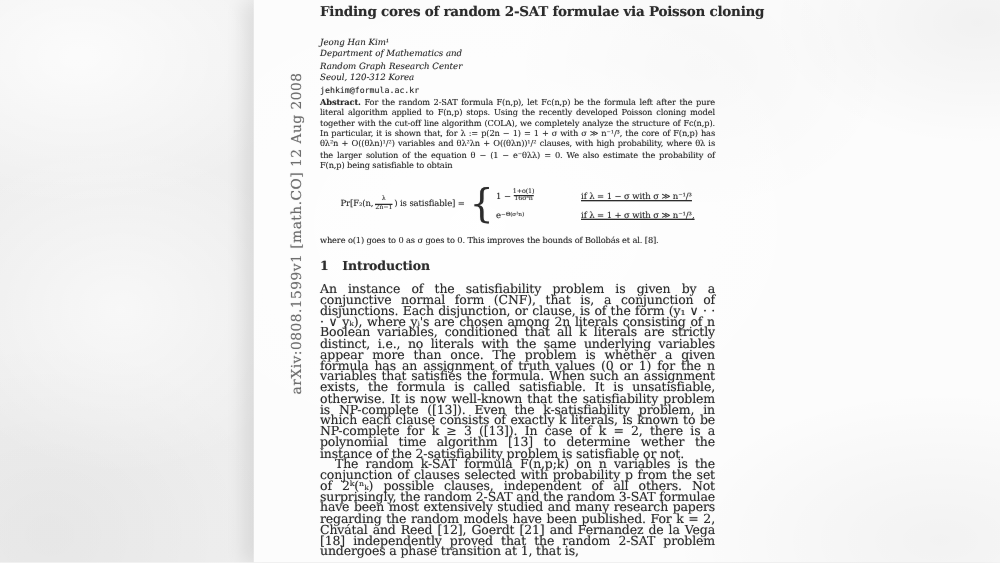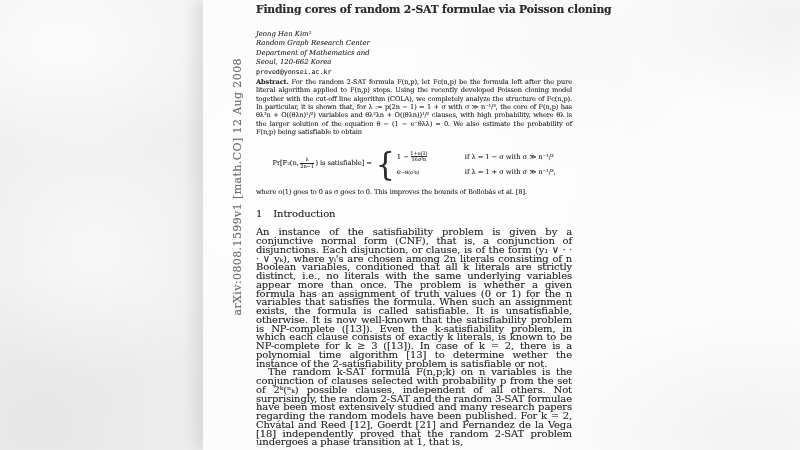--- a/index.html
+++ b/index.html
@@ -51,24 +51,24 @@
   .eq{display:flex;justify-content:center;align-items:center;font-size:6.8px;letter-spacing:-.1px;}
   .eq1{margin-top:6px;height:42px;}
   .frac{display:inline-flex;flex-direction:column;align-items:center;vertical-align:-4px;
         font-size:5.1px;line-height:1.15;margin:0 1px;}
   .frac .den{border-top:.6px solid #2c2c2c;padding:0 .5px;}
   .frac .num{padding:0 .5px;}
   .brace{font-size:30px;font-weight:200;margin:0 2px 0 4px;transform:scaleY(1.05);color:#2c2c2c;}
   .cases{display:flex;flex-direction:column;gap:5px;}
   .cases .crow{display:flex;align-items:center;}
   .cases .cval{min-width:44px;display:flex;align-items:center;}
-  .cases .ccond{margin-left:24px;}
+  .cases .ccond{margin-left:24px;text-decoration:underline;}
   .sup{font-size:4.6px;vertical-align:4px;letter-spacing:-.1px;}
   .postline{margin-top:4px;font-size:6.6px;letter-spacing:-.1px;}
-  .sechead{margin-top:12px;font-size:10px;font-weight:normal;letter-spacing:-.1px;}
+  .sechead{margin-top:12px;font-size:10px;font-weight:bold;letter-spacing:-.1px;}
   .sechead .secnum{margin-right:11px;}
   .para{font-size:10px;line-height:8.75px;text-align:justify;letter-spacing:-.12px;}
   .p1{margin-top:9px;}
   .p2{text-indent:12px;}
   .eq2{margin-top:5px;height:24px;font-size:6.9px;}
   .lim{display:inline-flex;flex-direction:column;align-items:center;line-height:1;margin-right:2px;}
   .lim .limsub{font-size:4.6px;margin-top:1px;}
   .cases2{display:flex;flex-direction:column;gap:1px;}
   .cases2 .crow{display:flex;}
   .cases2 .cval{min-width:10px;}
@@ -85,24 +85,24 @@
 <div class="sheet"></div>
 
 <div class="watermark">arXiv:0808.1599v1  [math.CO]  12 Aug 2008</div>
 
 <div class="col ink">
 
   <div class="title">Finding cores of random 2-SAT formulae via Poisson cloning</div>
 
   <div class="authors">
     <div>Jeong Han Kim¹</div>
+    <div>Department of Mathematics and</div>
     <div>Random Graph Research Center</div>
-    <div>Department of Mathematics and</div>
-    <div>Seoul, 120-662 Korea</div>
-    <div class="email">proved@yonsei.ac.kr</div>
+    <div>Seoul, 120-312 Korea</div>
+    <div class="email">jehkim@formula.ac.kr</div>
   </div>
 
   <div class="abstract"><span class="ablabel">Abstract.</span>
     <span>For the random 2-SAT formula F(n,p), let Fᴄ(n,p) be the formula left after the pure literal algorithm applied to F(n,p) stops. Using the recently developed Poisson cloning model together with the cut-off line algorithm (COLA), we completely analyze the structure of Fᴄ(n,p). In particular, it is shown that, for λ := p(2n − 1) = 1 + σ with σ ≫ n⁻¹/³, the core of F(n,p) has θλ²n + O((θλn)¹/²) variables and θλ²λn + O((θλn))¹/² clauses, with high probability, where θλ is the larger solution of the equation θ − (1 − e⁻θλλ) = 0. We also estimate the probability of F(n,p) being satisfiable to obtain</span>
   </div>
 
   <div class="eq eq1">
     <span>Pr[F₂(n,</span>
     <span class="frac">
       <span class="num">λ</span>

